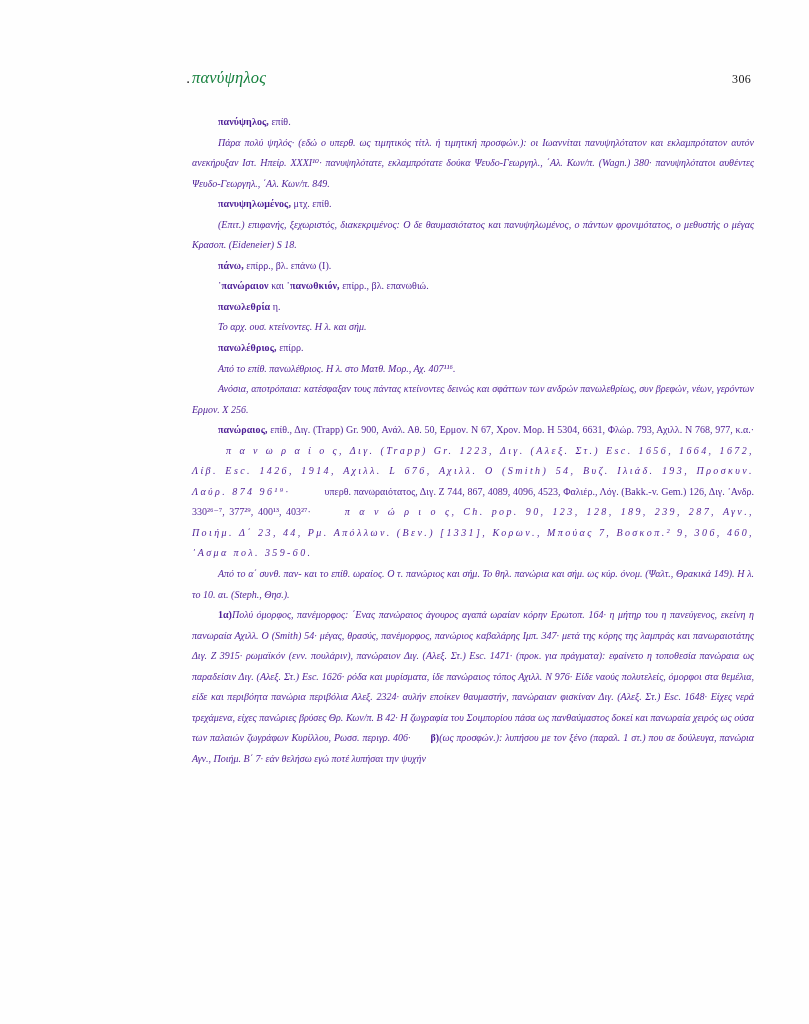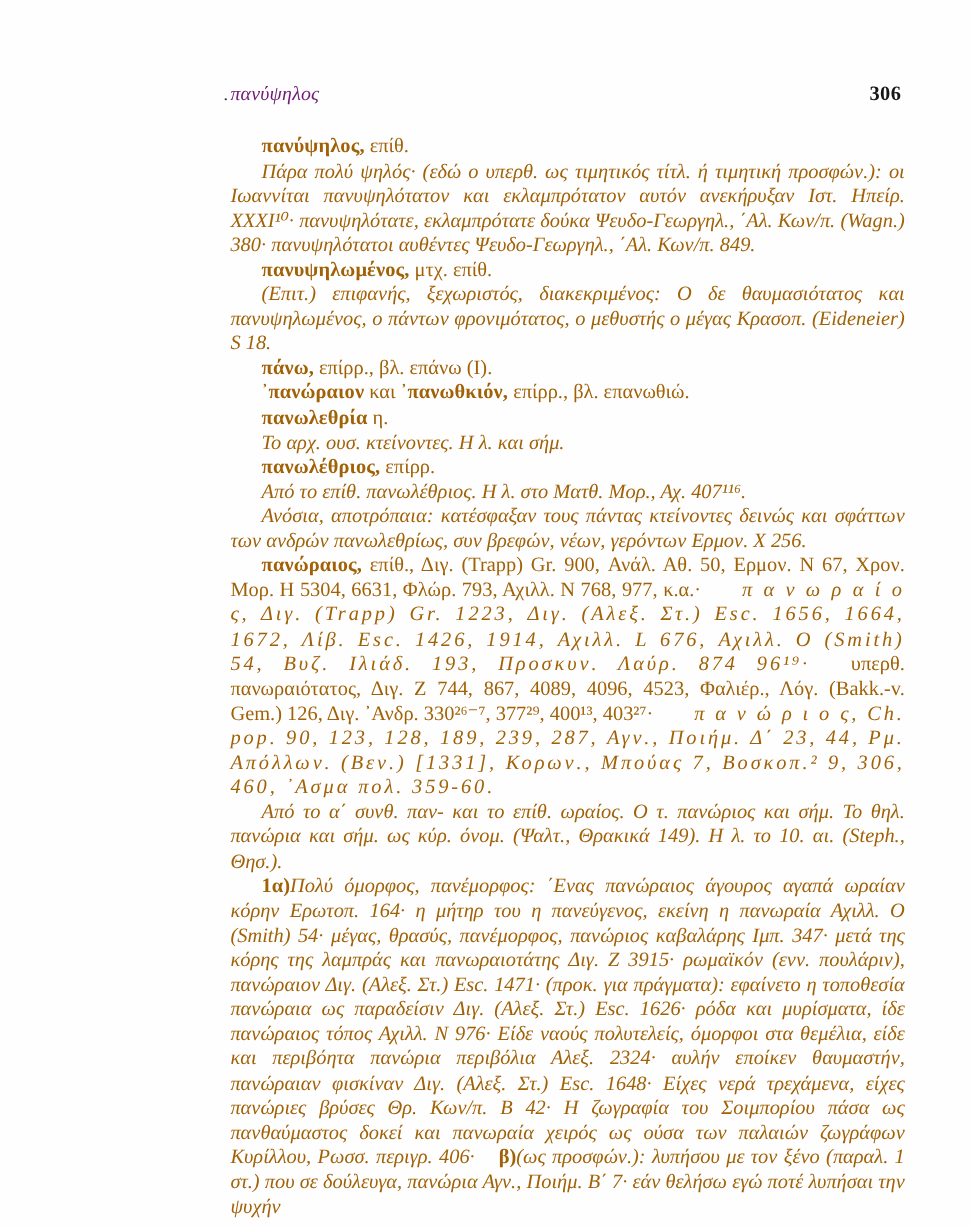--- a/index.html
+++ b/index.html
@@ -27,47 +27,47 @@
     right: 58px;
     height: 26px;
     display: flex;
     align-items: baseline;
     justify-content: space-between;
   }
   .runhead-word {
     font-style: italic;
     font-size: 16.5px;
     letter-spacing: .2px;
-    color: #701a75;
+    color: #15803d;
   }
   .runhead-dot {
     font-size: 15px;
     color: #2a2a2a;
     margin-left: -150px;
     flex: 1 1 auto;
     text-align: left;
     padding-left: 70px;
   }
   .runhead-folio {
-    font-size: 17px;
-    font-weight: bold;
+    font-size: 12px;
+    font-weight: normal;
     color: #161616;
     letter-spacing: .3px;
   }
   
   .column {
     position: absolute;
     top: 112px;
     left: 192px;
     width: 562px;
-    font-size: 17px;
+    font-size: 10px;
     line-height: 20.55px;
     text-align: justify;
     text-justify: inter-word;
-    color: #a16207;
+    color: #4c1d95;
   }
   .blk {
     margin: 0 0 0 0;
   }
   .blk + .blk {
     margin-top: 0;
   }
   
   .lemma-blk {
     margin-top: 13px;

